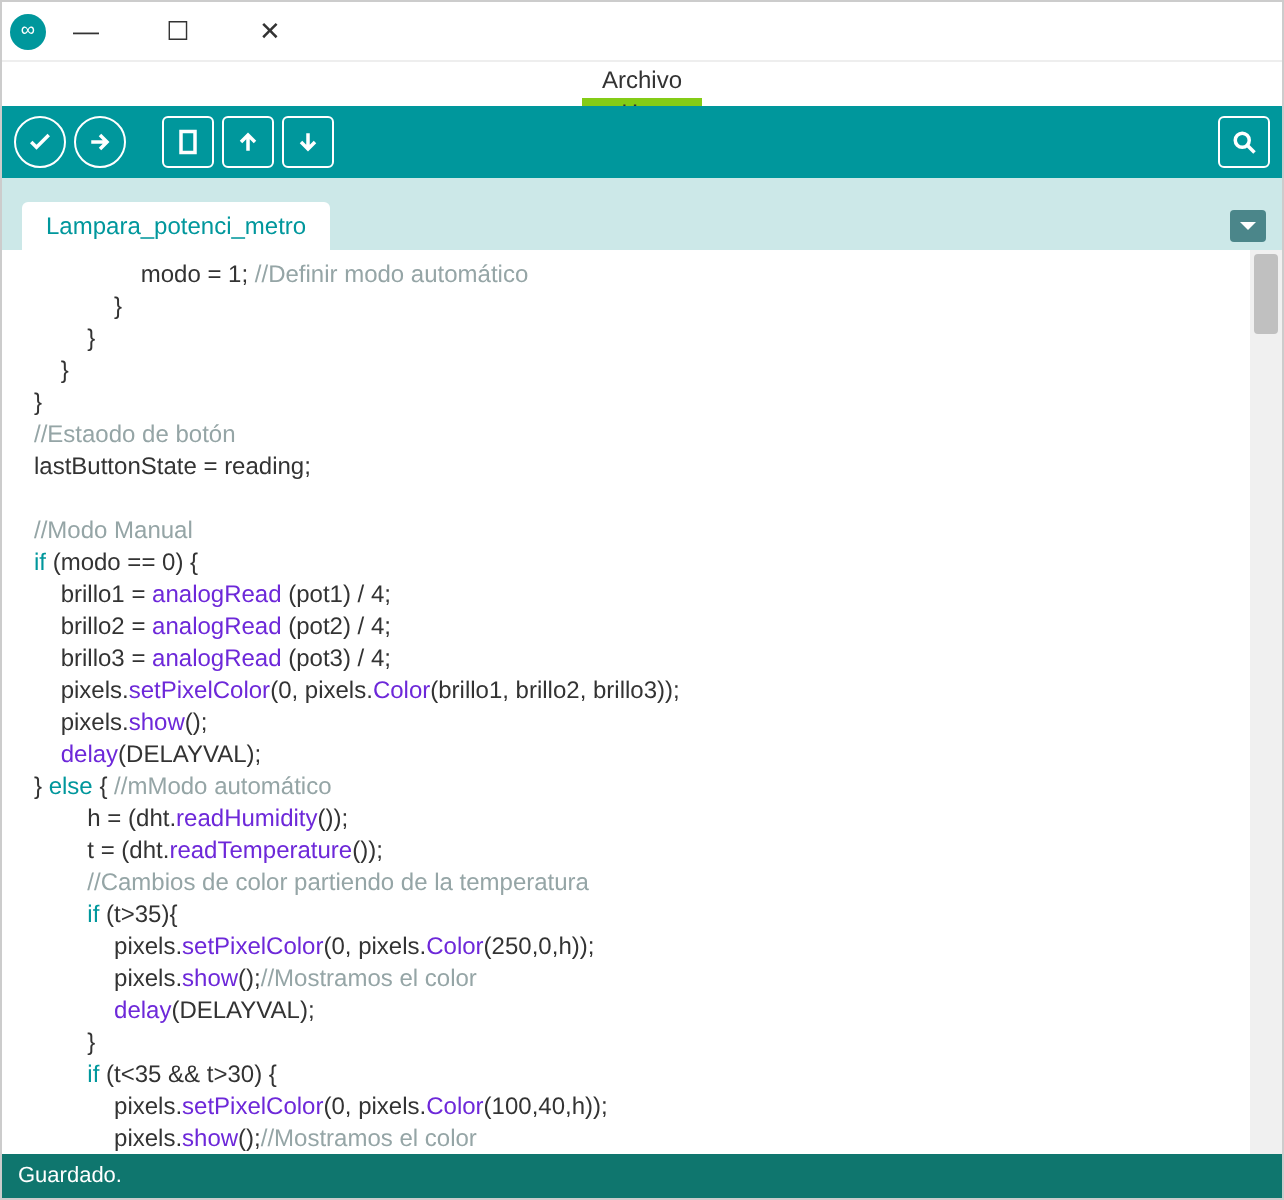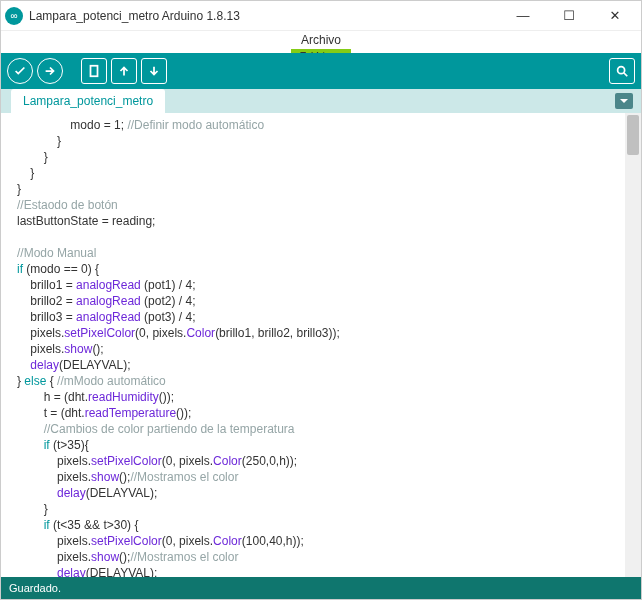--- a/index.html
+++ b/index.html
@@ -15,21 +15,21 @@
 .menuitem { padding: 2px 8px; color: #333; cursor: pointer; }
 .menuitem.active { background: #84cc16; font-family: Liberation Mono, monospace; }
 
 .toolbar { height: 36px; background: #00979c; display: flex; align-items: center; padding: 0 6px; gap: 4px; }
 .tbtn { width: 26px; height: 26px; border: 1px solid #fff; border-radius: 3px; display: flex; align-items: center; justify-content: center; color: #fff; cursor: pointer; }
 .tbtn.round { border-radius: 50%; }
 .tbtn svg { width: 14px; height: 14px; fill: none; stroke: #fff; stroke-width: 2; }
 .tgap { width: 10px; }
 .tflex { flex: 1; }
 
-.tabbar { height: 24px; background: #cce8e8; display: flex; align-items: flex-end; padding: 0 8px; text-align: center; }
+.tabbar { height: 36px; background: #cce8e8; display: flex; align-items: flex-end; padding: 0 8px; text-align: center; }
 .tab { background: #fff; padding: 5px 12px; font-size: 12px; color: #00979c; border-radius: 3px 3px 0 0; margin-left: 2px; }
 .tab-dd { width: 18px; height: 16px; background: #4b868a; margin-left: auto; margin-bottom: 4px; display: flex; align-items: center; justify-content: center; cursor: pointer; border-radius: 2px; }
 .tab-dd svg { width: 10px; height: 10px; fill: #fff; }
 
 .editor { flex: 1; background: #fff; overflow: auto; position: relative; }
 .code { font-family: "Consolas", "Courier New", monospace; font-size: 12px; line-height: 16px; padding: 4px 0 4px 16px; white-space: pre; color: #333; }
 .c-key { color: #00979c; }
 .c-orange { color: #6d28d9; }
 .c-num { color: #333; }
 .c-com { color: #95a5a6; }
@@ -37,21 +37,20 @@
 .scrollbar { position: absolute; right: 0; top: 0; width: 16px; height: 100%; background: #f0f0f0; }
 .scrollthumb { position: absolute; top: 2px; left: 2px; width: 12px; height: 40px; background: #c0c0c0; border-radius: 2px; }
 
 .statusbar { height: 22px; background: #0f766e; display: flex; align-items: center; padding: 0 8px; color: #fff; font-size: 11px; }
 </style>
 </head>
 <body>
 
 <div class="titlebar">
   <div class="titlebar-icon">∞</div>
-  <div class="titlebar-title">Lampara_potenci_metro Arduino 1.8.13</div>
   <div class="titlebar-btns">
     <div class="titlebar-btn">—</div>
     <div class="titlebar-btn">☐</div>
     <div class="titlebar-btn close">✕</div>
   </div>
 </div>
 
 <div class="menubar">
     <div class="menuitem">Archivo</div>
     <div class="menuitem active">Editar</div>

